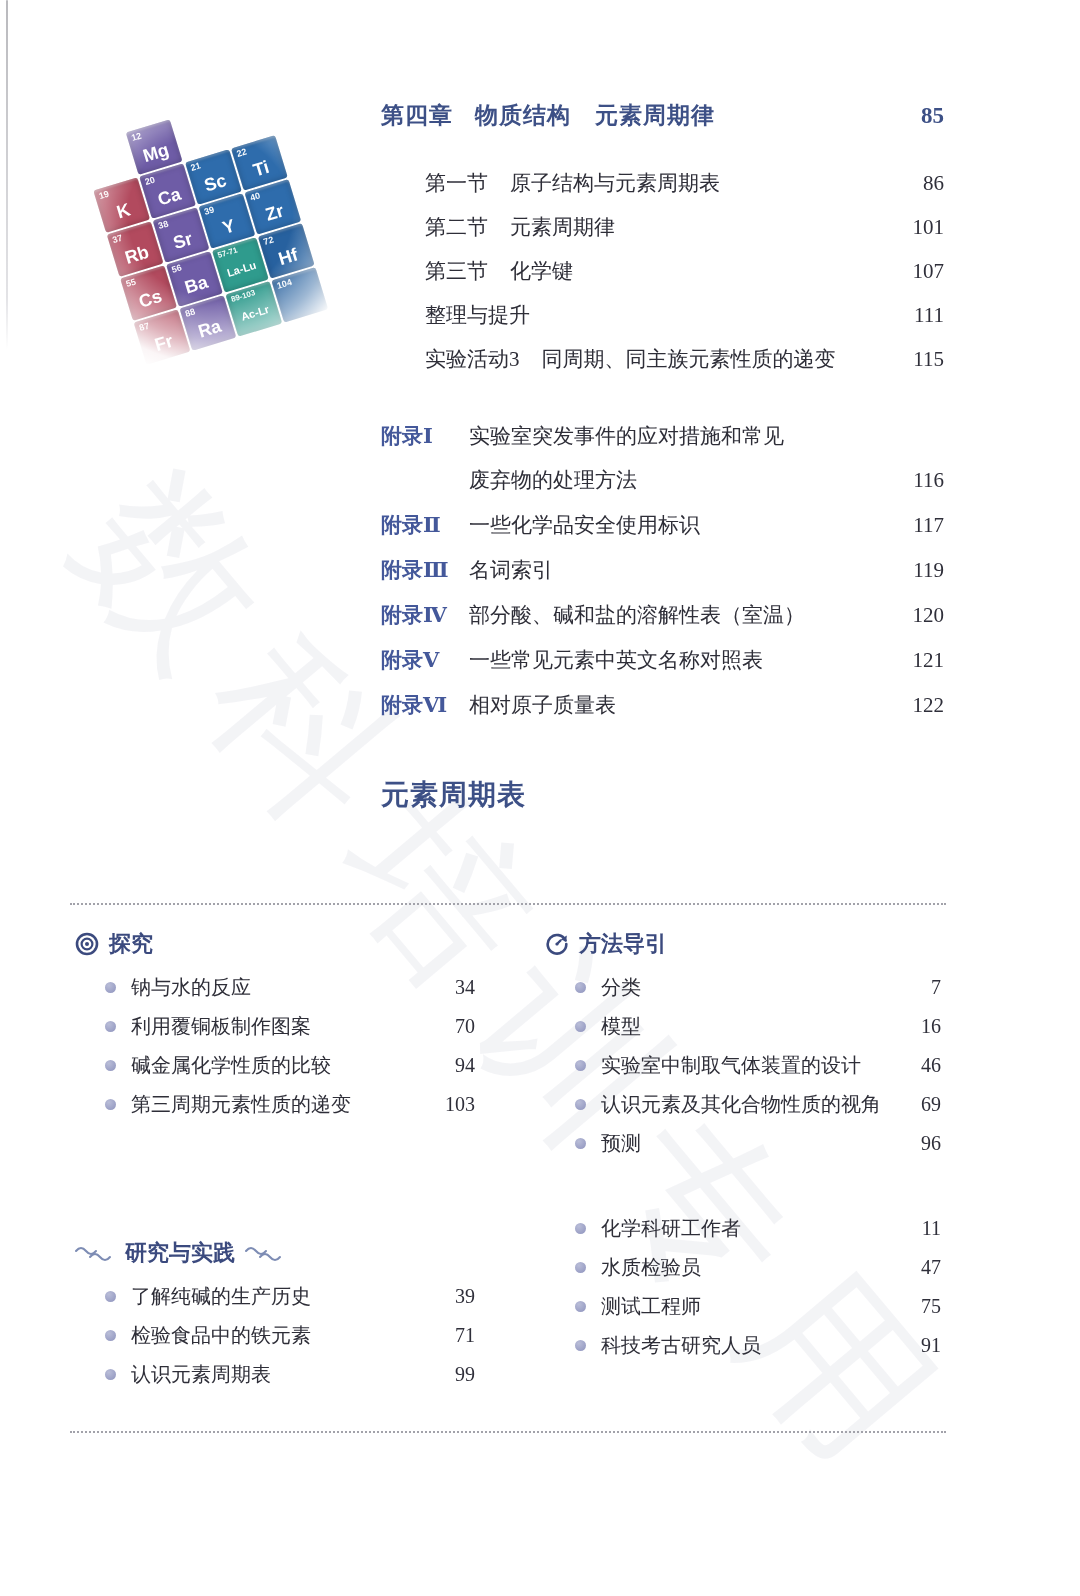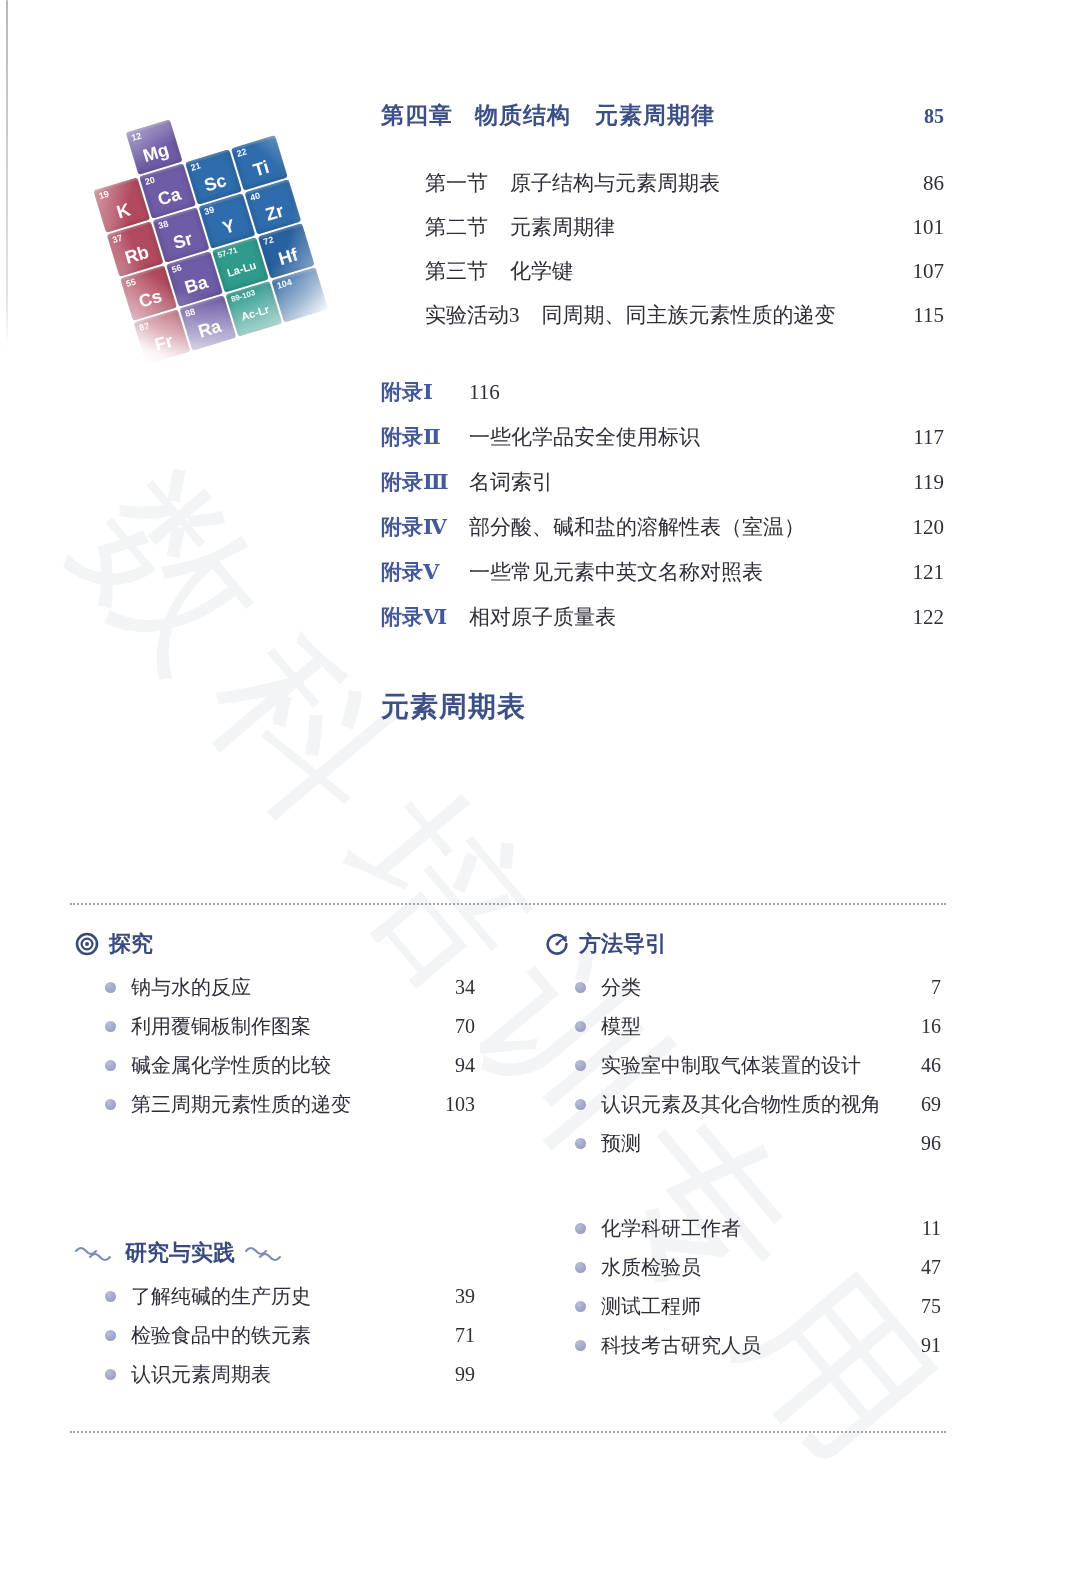--- a/index.html
+++ b/index.html
@@ -69,21 +69,21 @@
   .toc { position:absolute; left:381px; top:101px; width:563px; }
   .row { display:flex; align-items:baseline; line-height:30px; }
   .row .gap18 { display:inline-block; width:22px; }
   .row .grow { flex:1; }
   .pnum { font-size:21px; color:#2f2f3a; }
 
   .chapter-row { margin-bottom:37px; }
   .chapter-row .c-label, .chapter-row .c-title {
     font-size:23px; font-weight:bold; color:#3d5086; letter-spacing:1px;
   }
-  .chapter-row .pnum { font-size:20px; color:#3d5086; font-weight:bold; }
+  .chapter-row .pnum { font-size:23px; color:#3d5086; font-weight:bold; }
 
   .section-row { padding-left:44px; font-size:21px; margin-bottom:14px; line-height:30px;}
   .section-row .s-label { margin-right:22px; }
   .section-row .s-label:empty { display:none; margin:0; }
 
   .appendix-block { margin-top:47px; }
   .appendix-row {
     display:grid; grid-template-columns:88px 1fr auto;
     column-gap:0; margin-bottom:15px; line-height:30px; font-size:21px;
   }
@@ -240,29 +240,39 @@
     <span class="grow"></span>
     <span class="pnum">101</span>
   </div>
   <div class="row section-row">
     <span class="s-label">第三节</span>
     <span>化学键</span>
     <span class="grow"></span>
     <span class="pnum">107</span>
   </div>
   <div class="row section-row">
+
+    <span>整理与提升</span>
+    <span class="grow"></span>
+    <span class="pnum">111</span>
+  </div>
+  <div class="row section-row">
     <span class="s-label">实验活动3</span>
     <span>同周期、同主族元素性质的递变</span>
     <span class="grow"></span>
     <span class="pnum">115</span>
   </div>
 
   <div class="appendix-block">
     <div class="appendix-row">
       <span class="a-label">附录Ⅰ</span>
+      <span class="a-text">
+        <div>实验室突发事件的应对措施和常见</div>
+        <div class="a-line2">废弃物的处理方法</div>
+      </span>
       <span class="pnum">116</span>
     </div>
     <div class="appendix-row">
       <span class="a-label">附录Ⅱ</span>
       <span class="a-text">
         <div>一些化学品安全使用标识</div>
 
       </span>
       <span class="pnum">117</span>
     </div>

